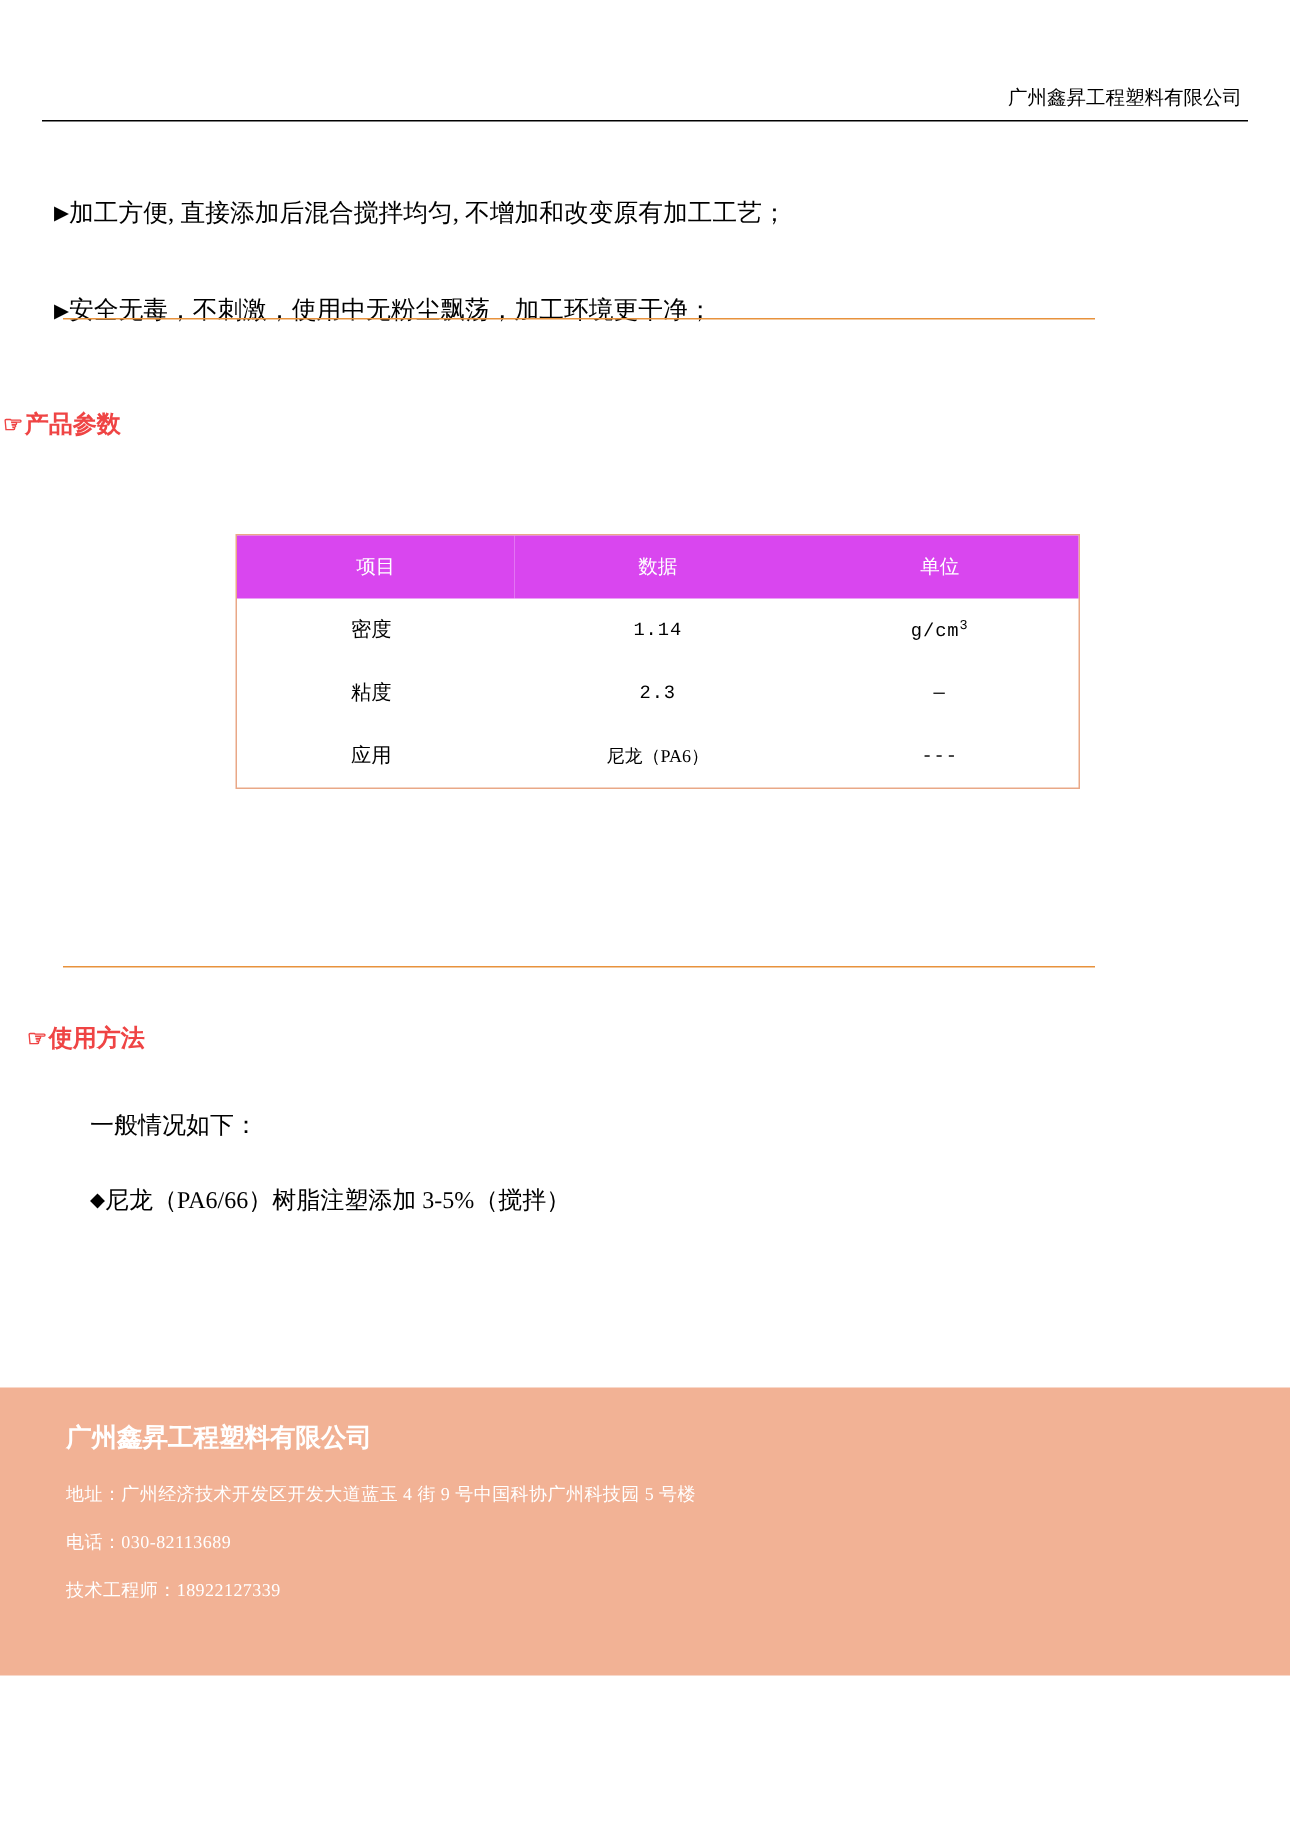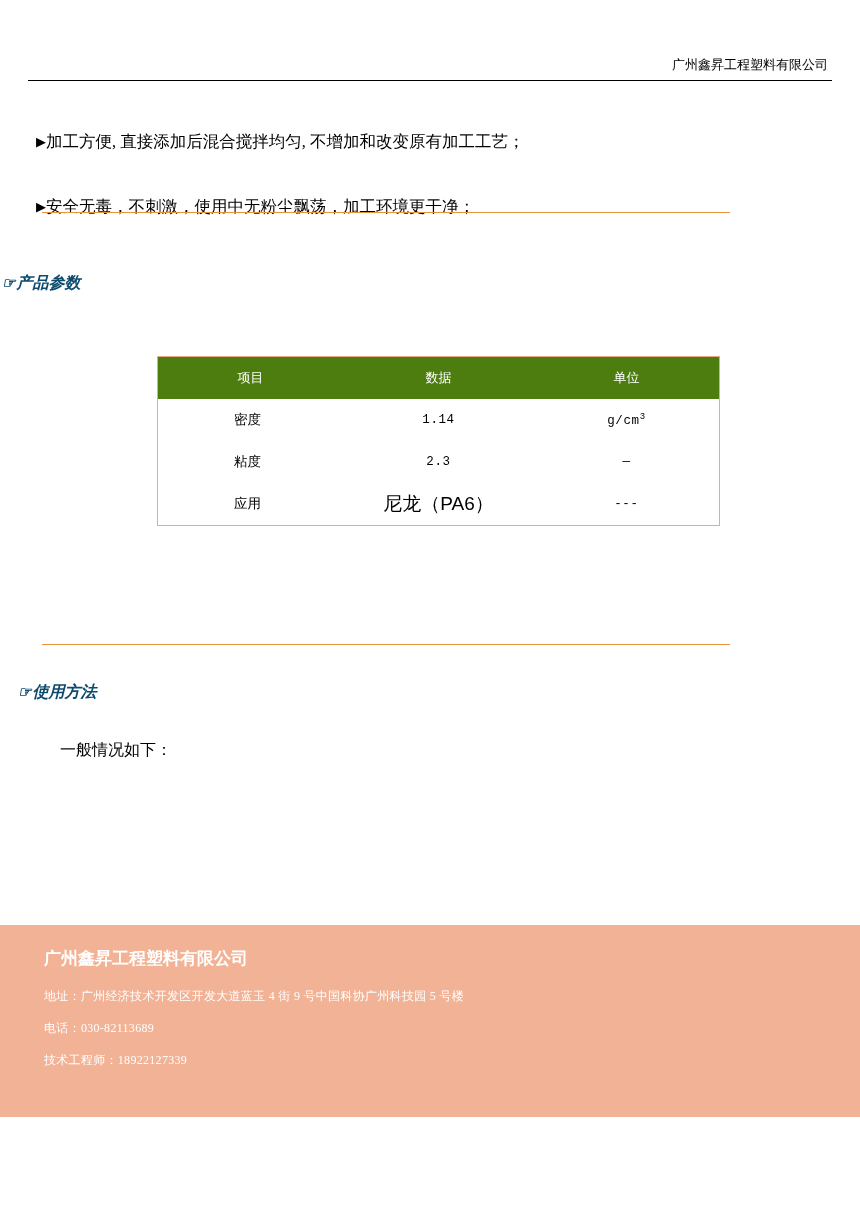--- a/index.html
+++ b/index.html
@@ -75,24 +75,23 @@
   }
   .divider-1 { top: 212px; }
   .divider-2 { top: 644px; }
 
   
   .section-heading {
     position: absolute;
     left: 2px;
     font-size: 16px;
     font-weight: bold;
-    color: #0c4a6e;
+    color: #ef4444;
     font-family: "Liberation Serif", "DejaVu Serif", serif;
     white-space: nowrap;
-    font-style: italic;
   }
   .sec-params { top: 273px; }
   .sec-usage  { top: 682px; left: 18px; font-weight: bold; }
 
   .hand-icon {
     font-size: 15px;
     margin-right: 1px;
   }
 
   
@@ -103,21 +102,21 @@
     width: 563px;
     border: 1px solid #e9a887;
     box-sizing: border-box;
   }
   table.param-table {
     border-collapse: collapse;
     width: 100%;
     table-layout: fixed;
   }
   table.param-table th {
-    background: #4d7c0f;
+    background: #d946ef;
     color: #ffffff;
     font-weight: normal;
     font-size: 13px;
     height: 40px;
     font-family: "Liberation Sans", sans-serif;
     text-align: center;
     border: none;
   }
   table.param-table td {
     height: 40px;
@@ -133,22 +132,22 @@
     text-align: left;
     padding-left: 76px;
   }
   table.param-table td.cell-data,
   table.param-table td.cell-unit {
     font-family: "Liberation Mono", "DejaVu Sans Mono", monospace;
     font-size: 12.5px;
     letter-spacing: 0.6px;
   }
   table.param-table td.cell-data-cjk {
-    font-family: Liberation Sans, sans-serif;
-    font-size: 19px;
+    font-family: Liberation Serif, serif;
+    font-size: 12px;
     letter-spacing: 0;
   }
   .col-item { width: 33%; }
   .col-data { width: 34%; }
   .col-unit { width: 33%; }
   sup.sup { font-size: 9px; vertical-align: super; }
 
   
   .usage-line {
     position: absolute;
@@ -245,20 +244,23 @@
     </table>
   </div>
 
   <div class="divider divider-2"></div>
 
   <div class="section-heading sec-usage">
     <span class="hand-icon">☞</span><span>使用方法</span>
   </div>
 
   <div class="usage-line usage-general">一般情况如下：</div>
+  <div class="usage-line usage-item">
+    <span class="diamond-mark">◆</span><span>尼龙（PA6/66）树脂注塑添加 3-5%（搅拌）</span>
+  </div>
 
   <div class="footer">
     <div class="footer-company">广州鑫昇工程塑料有限公司</div>
     <div class="footer-line">地址：广州经济技术开发区开发大道蓝玉 4 街 9 号中国科协广州科技园 5 号楼</div>
     <div class="footer-line">电话：030-82113689</div>
     <div class="footer-line">技术工程师：18922127339</div>
   </div>
 
 </div>
 

